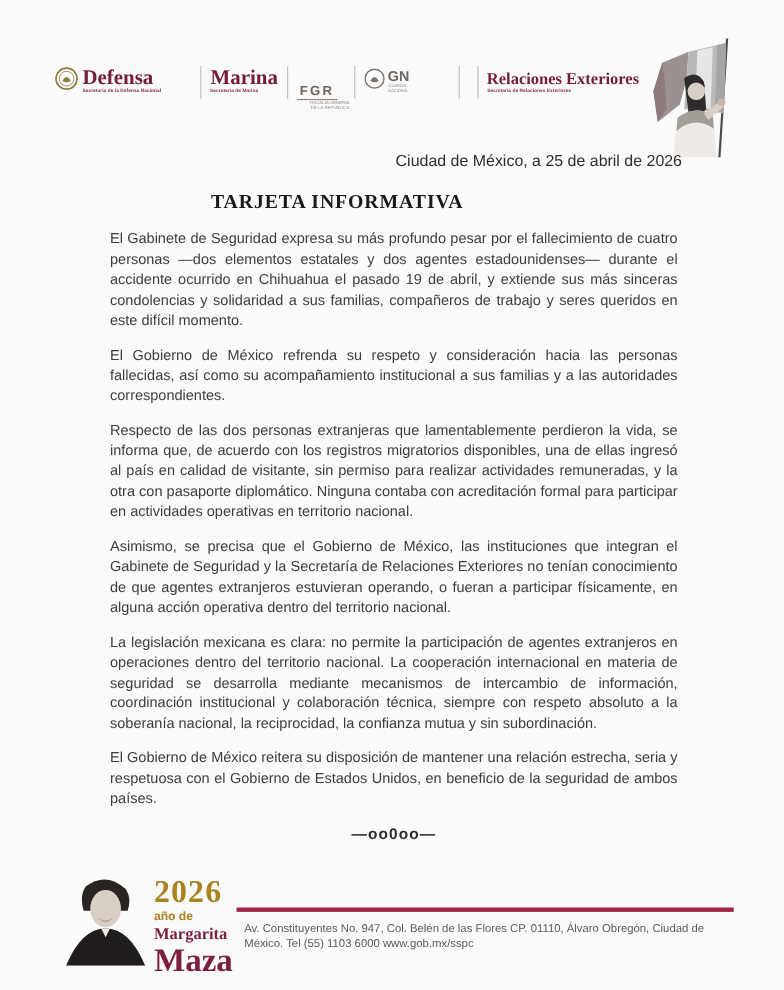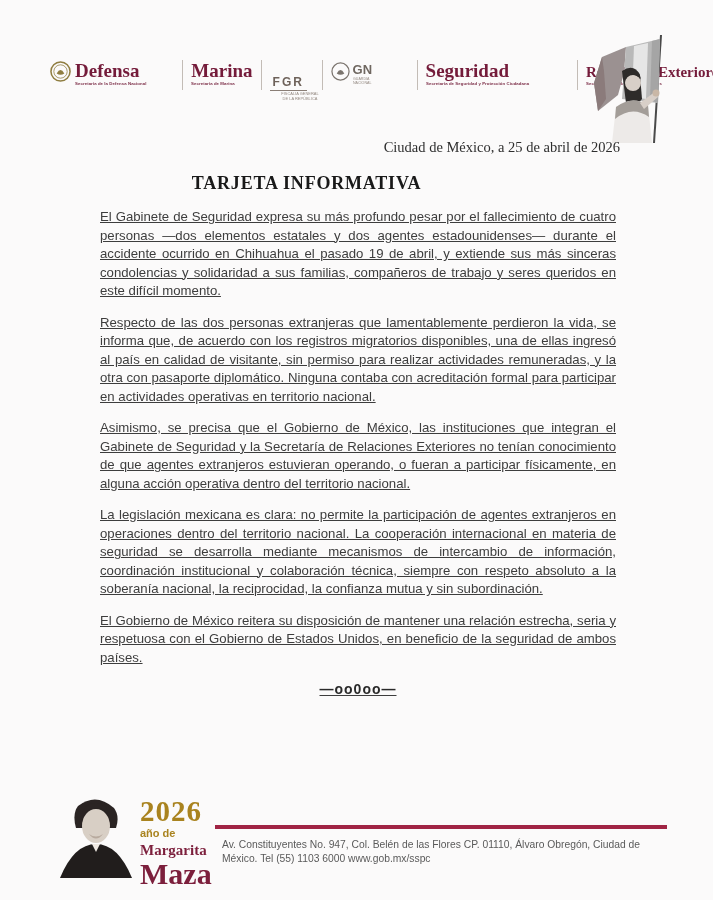--- a/index.html
+++ b/index.html
@@ -44,30 +44,30 @@
     font-size:6px; color:#938880; text-transform:uppercase;
     transform:scale(0.6); transform-origin:0 0; line-height:1.1; width:56px;
   }
 
   
   .hero{ position:absolute; left:592px; top:33px; width:80px; height:112px; }
 
   
   .date-line{
     position:absolute; top:139px; right:93px;
-    font-size:14.5px; color:#2e2e2e;font-family:Liberation Serif, serif;
+    font-size:14.5px; color:#2e2e2e;
   }
   .doc-title{
     position:absolute; top:173px; left:0; width:613px; text-align:center;
     font-family:"Liberation Serif", serif; font-weight:bold; font-size:18px;
     letter-spacing:.8px; color:#191919;
   }
   .body-text{
     position:absolute; top:208px; left:100px; width:516px;
-    font-size:13.2px; line-height:18.5px; text-align:justify; color:#3d3d3d;text-decoration:underline;
+    font-size:13.2px; line-height:18.5px; text-align:justify; color:#3d3d3d;
   }
   .body-text p{ margin-bottom:13px; }
   .closing{
     text-align:center; font-weight:bold; font-size:14px; color:#2a2a2a;
     letter-spacing:1px; margin-top:2px;
   }
 
   
   .maza-portrait{ position:absolute; left:54px; top:796px; width:84px; height:82px; }
   .maza-text{
@@ -129,26 +129,20 @@
         <path d="M6 12 Q10 5 14 12 Q10 15 6 12 Z" fill="#7b746e"></path>
       </svg>
       <div class="logo-stack">
         <span class="gn-word">GN</span>
         <span class="gn-sub">Guardia Nacional</span>
       </div>
     </div>
 
     <div class="divider"></div>
 
-    <div class="logo-block">
-      <div class="logo-stack">
-        <span class="wordmark">Seguridad</span>
-        <span class="sublabel">Secretaría de Seguridad y Protección Ciudadana</span>
-      </div>
-    </div>
 
     <div class="divider"></div>
 
     <div class="logo-block">
       <div class="logo-stack">
         <span class="wordmark small">Relaciones Exteriores</span>
         <span class="sublabel">Secretaría de Relaciones Exteriores</span>
       </div>
     </div>
   </div>
@@ -172,20 +166,21 @@
     <path d="M48 70 L64 58 L66 64 L52 76 Z" fill="#d8cfc8"></path>
     <circle cx="64" cy="60" r="3.5" fill="#c9b7a6"></circle>
   </svg>
 
   <div class="date-line">Ciudad de México, a 25 de abril de 2026</div>
 
   <div class="doc-title">TARJETA INFORMATIVA</div>
 
   <div class="body-text">
     <p>El Gabinete de Seguridad expresa su más profundo pesar por el fallecimiento de cuatro personas —dos elementos estatales y dos agentes estadounidenses— durante el accidente ocurrido en Chihuahua el pasado 19 de abril, y extiende sus más sinceras condolencias y solidaridad a sus familias, compañeros de trabajo y seres queridos en este difícil momento.</p>
+    <p>El Gobierno de México refrenda su respeto y consideración hacia las personas fallecidas, así como su acompañamiento institucional a sus familias y a las autoridades correspondientes.</p>
     <p>Respecto de las dos personas extranjeras que lamentablemente perdieron la vida, se informa que, de acuerdo con los registros migratorios disponibles, una de ellas ingresó al país en calidad de visitante, sin permiso para realizar actividades remuneradas, y la otra con pasaporte diplomático. Ninguna contaba con acreditación formal para participar en actividades operativas en territorio nacional.</p>
     <p>Asimismo, se precisa que el Gobierno de México, las instituciones que integran el Gabinete de Seguridad y la Secretaría de Relaciones Exteriores no tenían conocimiento de que agentes extranjeros estuvieran operando, o fueran a participar físicamente, en alguna acción operativa dentro del territorio nacional.</p>
     <p>La legislación mexicana es clara: no permite la participación de agentes extranjeros en operaciones dentro del territorio nacional. La cooperación internacional en materia de seguridad se desarrolla mediante mecanismos de intercambio de información, coordinación institucional y colaboración técnica, siempre con respeto absoluto a la soberanía nacional, la reciprocidad, la confianza mutua y sin subordinación.</p>
     <p>El Gobierno de México reitera su disposición de mantener una relación estrecha, seria y respetuosa con el Gobierno de Estados Unidos, en beneficio de la seguridad de ambos países.</p>
     <div class="closing">—oo0oo—</div>
   </div>
 
   <svg class="maza-portrait" viewBox="0 0 84 82">
     <path d="M24 10 Q42 -4 60 12 Q66 20 62 32 L22 32 Q18 18 24 10 Z" fill="#2a2423"></path>
     <ellipse cx="42" cy="30" rx="14" ry="17" fill="#d8cfc5"></ellipse>

